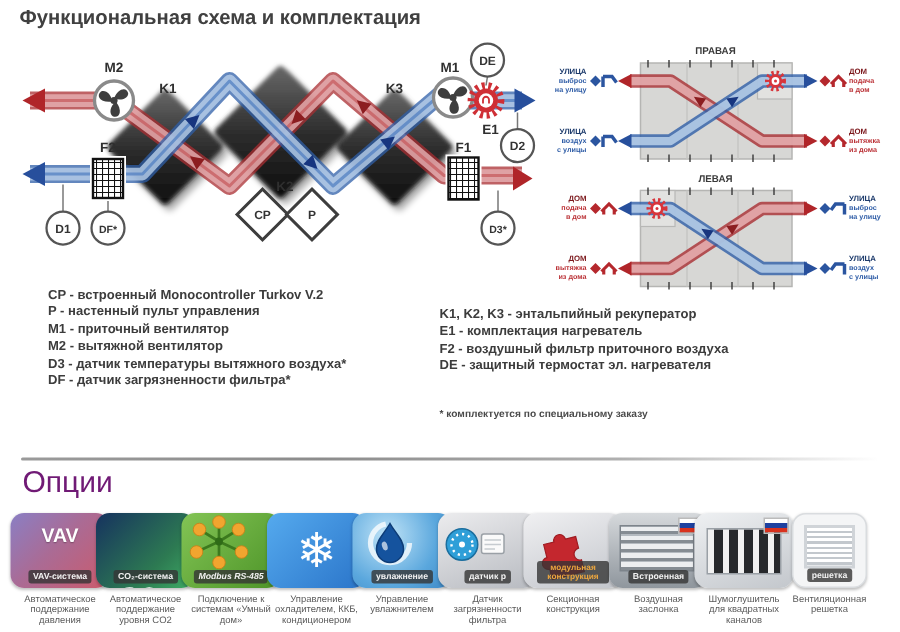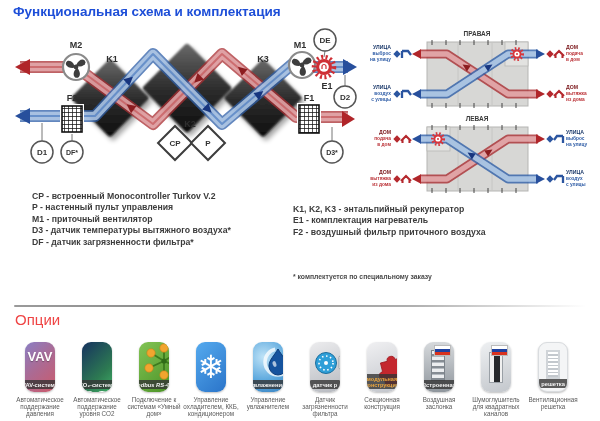--- a/index.html
+++ b/index.html
@@ -1,39 +1,39 @@
 <!DOCTYPE html>
 <html><head>
 <meta charset="utf-8">
 <style>
   html,body{margin:0;padding:0;background:#fff;}
   .page{position:relative;width:600px;height:421px;background:#fff;overflow:hidden;
         font-family:"Liberation Sans",sans-serif;}
-  .title{position:absolute;left:13px;top:4px;font-size:13.5px;font-weight:600;color:#1d4ed8;}
+  .title{position:absolute;left:13px;top:4px;font-size:13.5px;font-weight:600;color:#404040;}
   svg{position:absolute;left:0;top:0;}
   svg text{font-family:"Liberation Sans",sans-serif;}
   .lbl{font-size:9px;font-weight:700;fill:#2f2f2f;text-anchor:middle;}
   .inlbl{font-size:8px;font-weight:700;fill:#333;text-anchor:middle;}
   .inlbl.sm{font-size:7px;}
   .utitle{font-size:6.5px;font-weight:700;fill:#3a3a3a;text-anchor:middle;}
   .ph{font-size:5.2px;font-weight:700;}
   .pl{font-size:4.8px;font-weight:700;}
   .sh{fill:#1c3a6b;} .sl{fill:#2e5ca6;}
   .hh{fill:#7c181c;} .hl{fill:#bb3237;}
   .legend{position:absolute;font-size:8.7px;font-weight:700;color:#3c3c3c;line-height:11.4px;white-space:nowrap;}
   .legend-left{left:32px;top:191px;}
   .legend-right{left:293px;top:204px;}
   .footnote{position:absolute;left:293px;top:273px;font-size:6.8px;font-weight:700;color:#4a4a4a;}
   .divider{position:absolute;left:14px;top:305px;width:572px;height:2px;border-radius:1px;
            background:linear-gradient(90deg,#9a9a9a 0%,#8c8c8c 35%,#b0b0b0 70%,rgba(200,200,200,0) 100%);}
-  .opt-heading{position:absolute;left:15px;top:311px;font-size:15px;color:#ef4444;}
+  .opt-heading{position:absolute;left:15px;top:311px;font-size:20px;color:#701a75;}
   .opts{position:absolute;left:15px;top:342px;display:flex;gap:7px;}
   .opt{width:50px;display:flex;flex-direction:column;align-items:center;}
-  .tile{position:relative;width:30px;height:50px;border-radius:9px;overflow:hidden;
-        box-shadow:0 1px 2px rgba(0,0,0,.25);flex:none;}
+  .tile{position:relative;width:50px;height:50px;border-radius:9px;overflow:hidden;
+        box-shadow:0 1px 2px rgba(0,0,0,.25);flex:none;padding-left:16px;}
   .tlabel{position:absolute;top:7px;left:0;right:0;text-align:center;color:#fff;
           font-weight:700;font-size:13px;text-shadow:0 1px 1px rgba(0,0,0,.3);}
   .badge{position:absolute;bottom:3px;left:50%;transform:translateX(-50%);white-space:nowrap;
          background:rgba(52,52,52,.8);color:#f2f2f2;font-size:5.8px;font-weight:700;
          padding:1.5px 3px;border-radius:2px;line-height:6px;}
   .badge.two{white-space:normal;width:42px;text-align:center;color:#eda73f;font-size:5.5px;}
   .badge.it{font-style:italic;}
   .cap{margin-top:4px;width:58px;font-size:6.3px;line-height:7.2px;color:#5a5a5a;text-align:center;}
   .t-vav{background:linear-gradient(135deg,#8a7fc4 0%,#aa6b95 45%,#cc5a6b 100%);}
   .t-co2{background:linear-gradient(135deg,#16325f 0%,#2d7a52 65%,#3fae66 100%);}
@@ -293,27 +293,29 @@
       <text class="ph sh" x="566" y="174">УЛИЦА</text>
       <text class="pl sl" x="566" y="180">воздух</text>
       <text class="pl sl" x="566" y="186">с улицы</text>
     </g>
   </svg>
 
   <div class="legend legend-left">
     <div>CP - встроенный Monocontroller Turkov V.2</div>
     <div>P - настенный пульт управления</div>
     <div>M1 - приточный вентилятор</div>
+    <div>M2 - вытяжной вентилятор</div>
     <div>D3 - датчик температуры вытяжного воздуха*</div>
     <div>DF - датчик загрязненности фильтра*</div>
   </div>
   <div class="legend legend-right">
     <div>K1, K2, K3 - энтальпийный рекуператор</div>
     <div>E1 - комплектация нагреватель</div>
     <div>F2 - воздушный фильтр приточного воздуха</div>
+    <div>DE - защитный термостат эл. нагревателя</div>
   </div>
   <div class="footnote">* комплектуется по специальному заказу</div>
 
   <div class="divider"></div>
   <div class="opt-heading">Опции</div>
 
   <div class="opts">
     <div class="opt">
       <div class="tile t-vav">
         <div class="tlabel">VAV</div>

